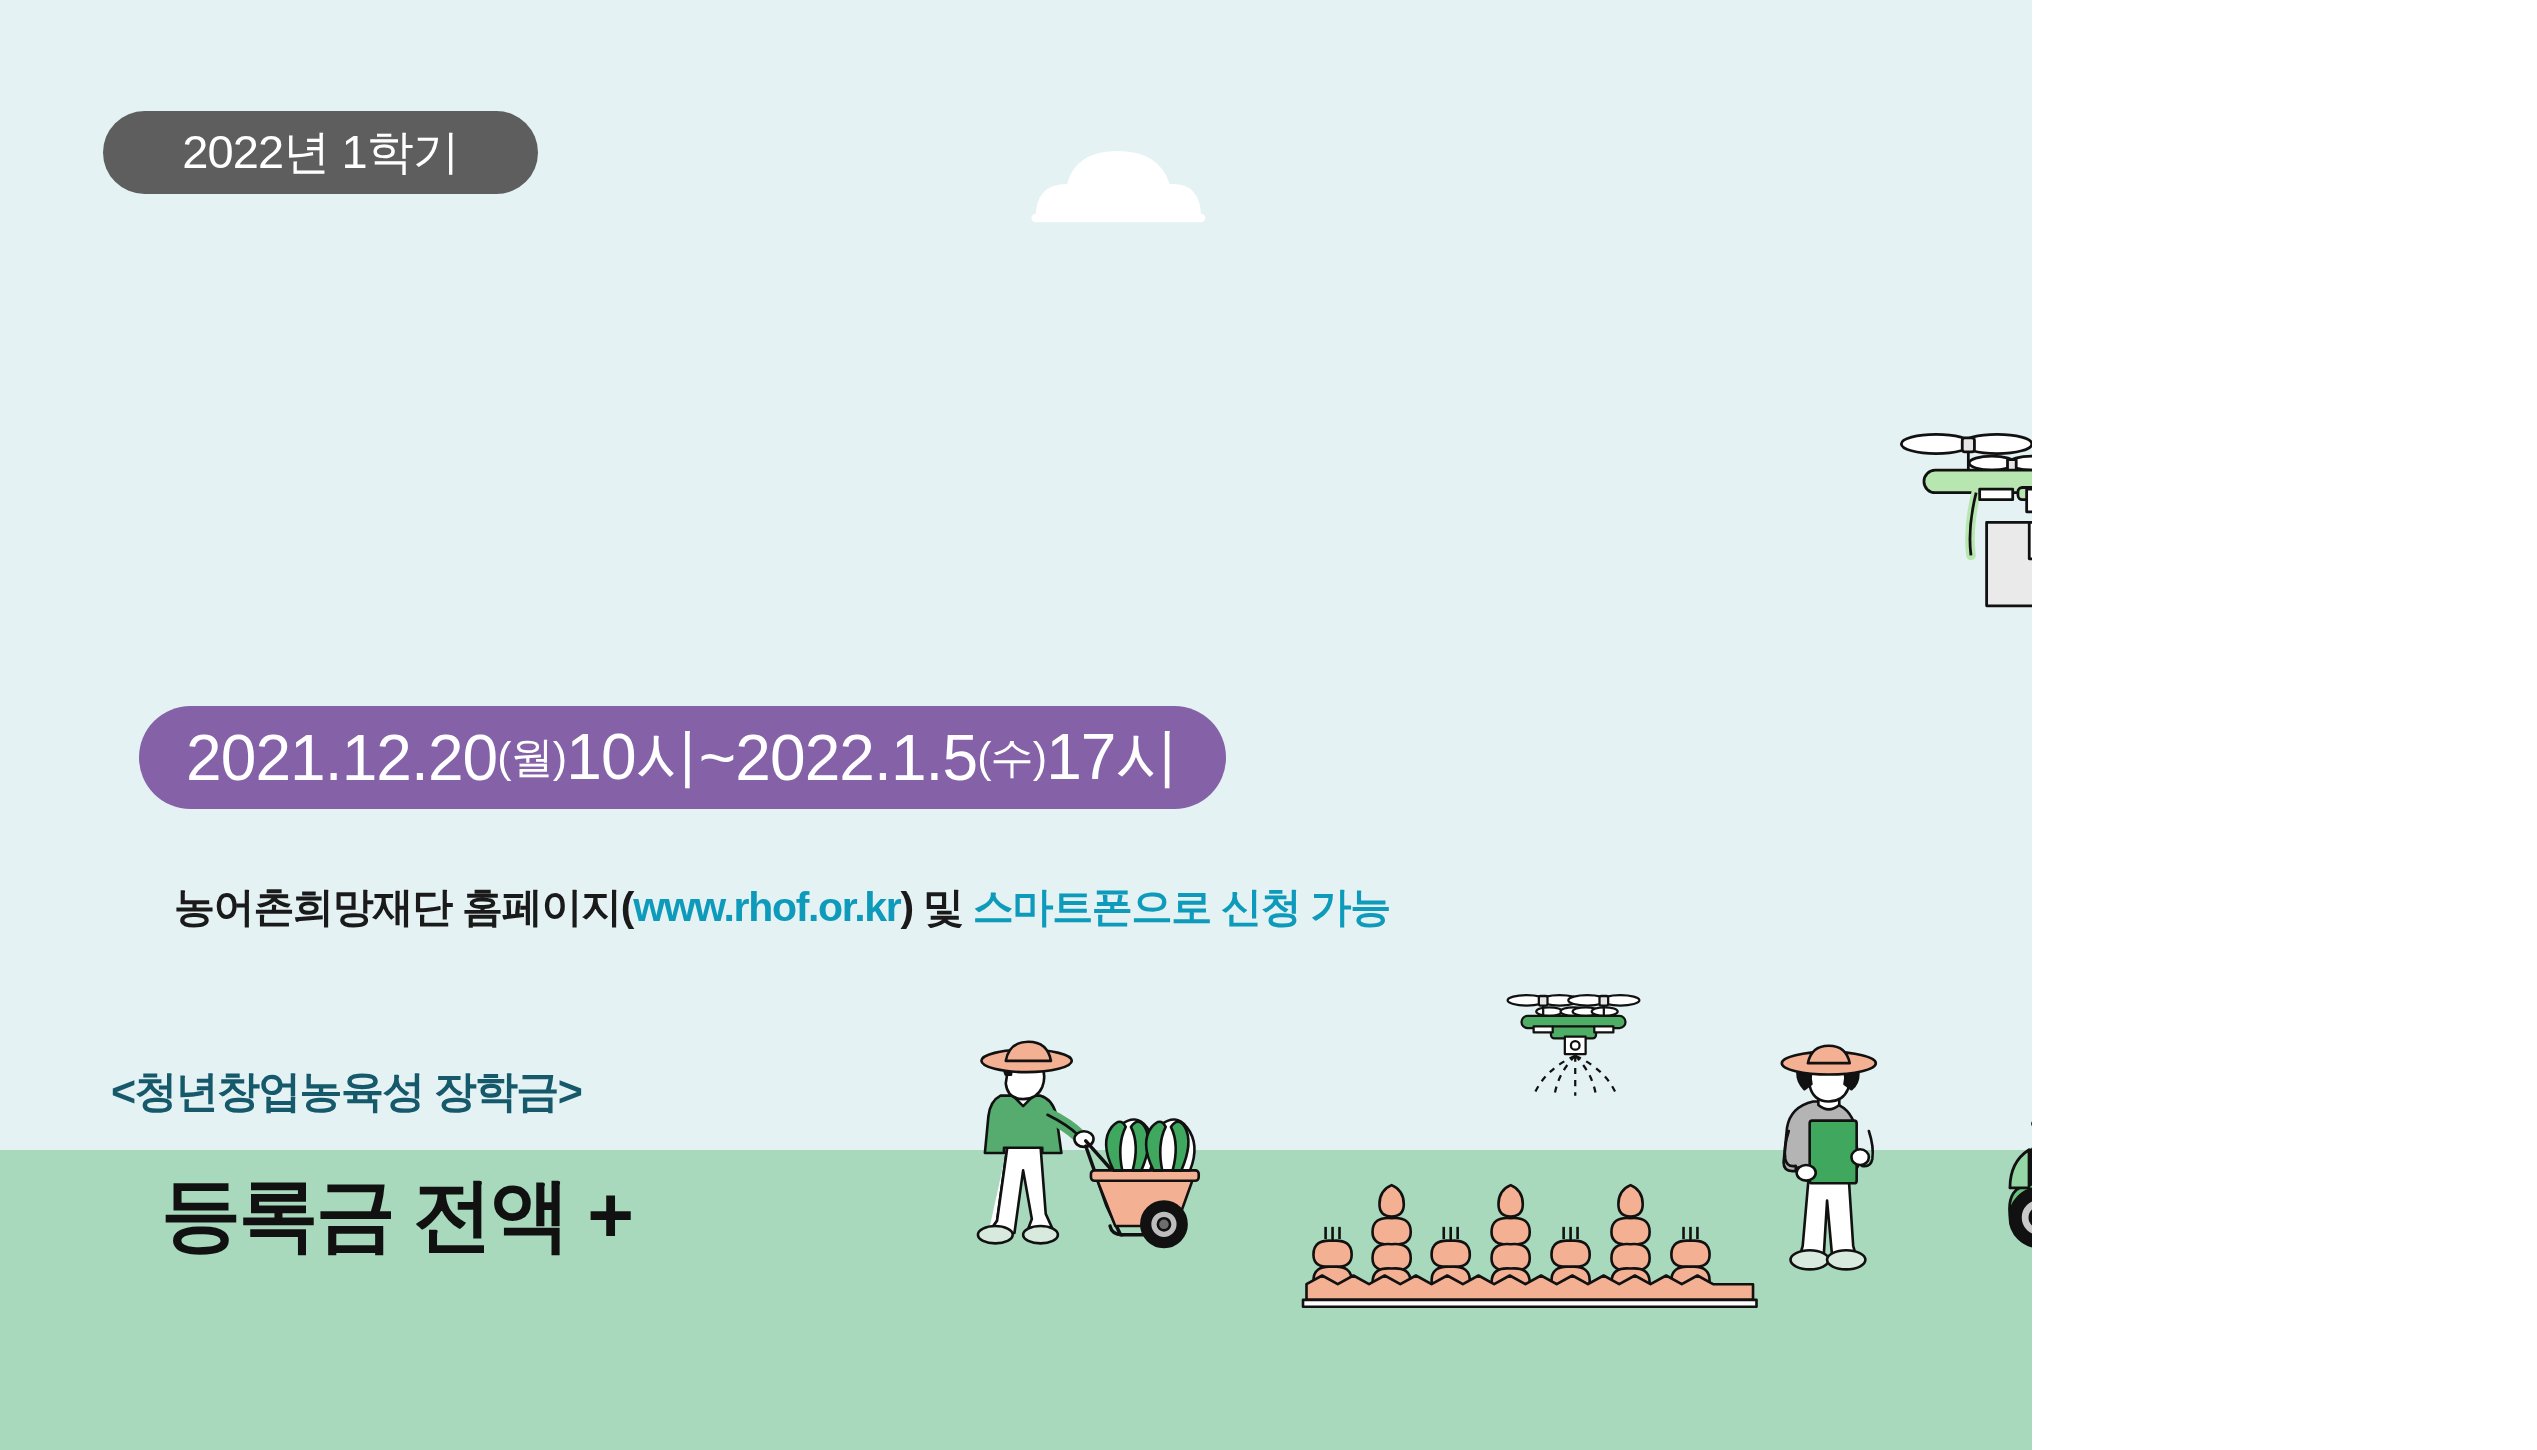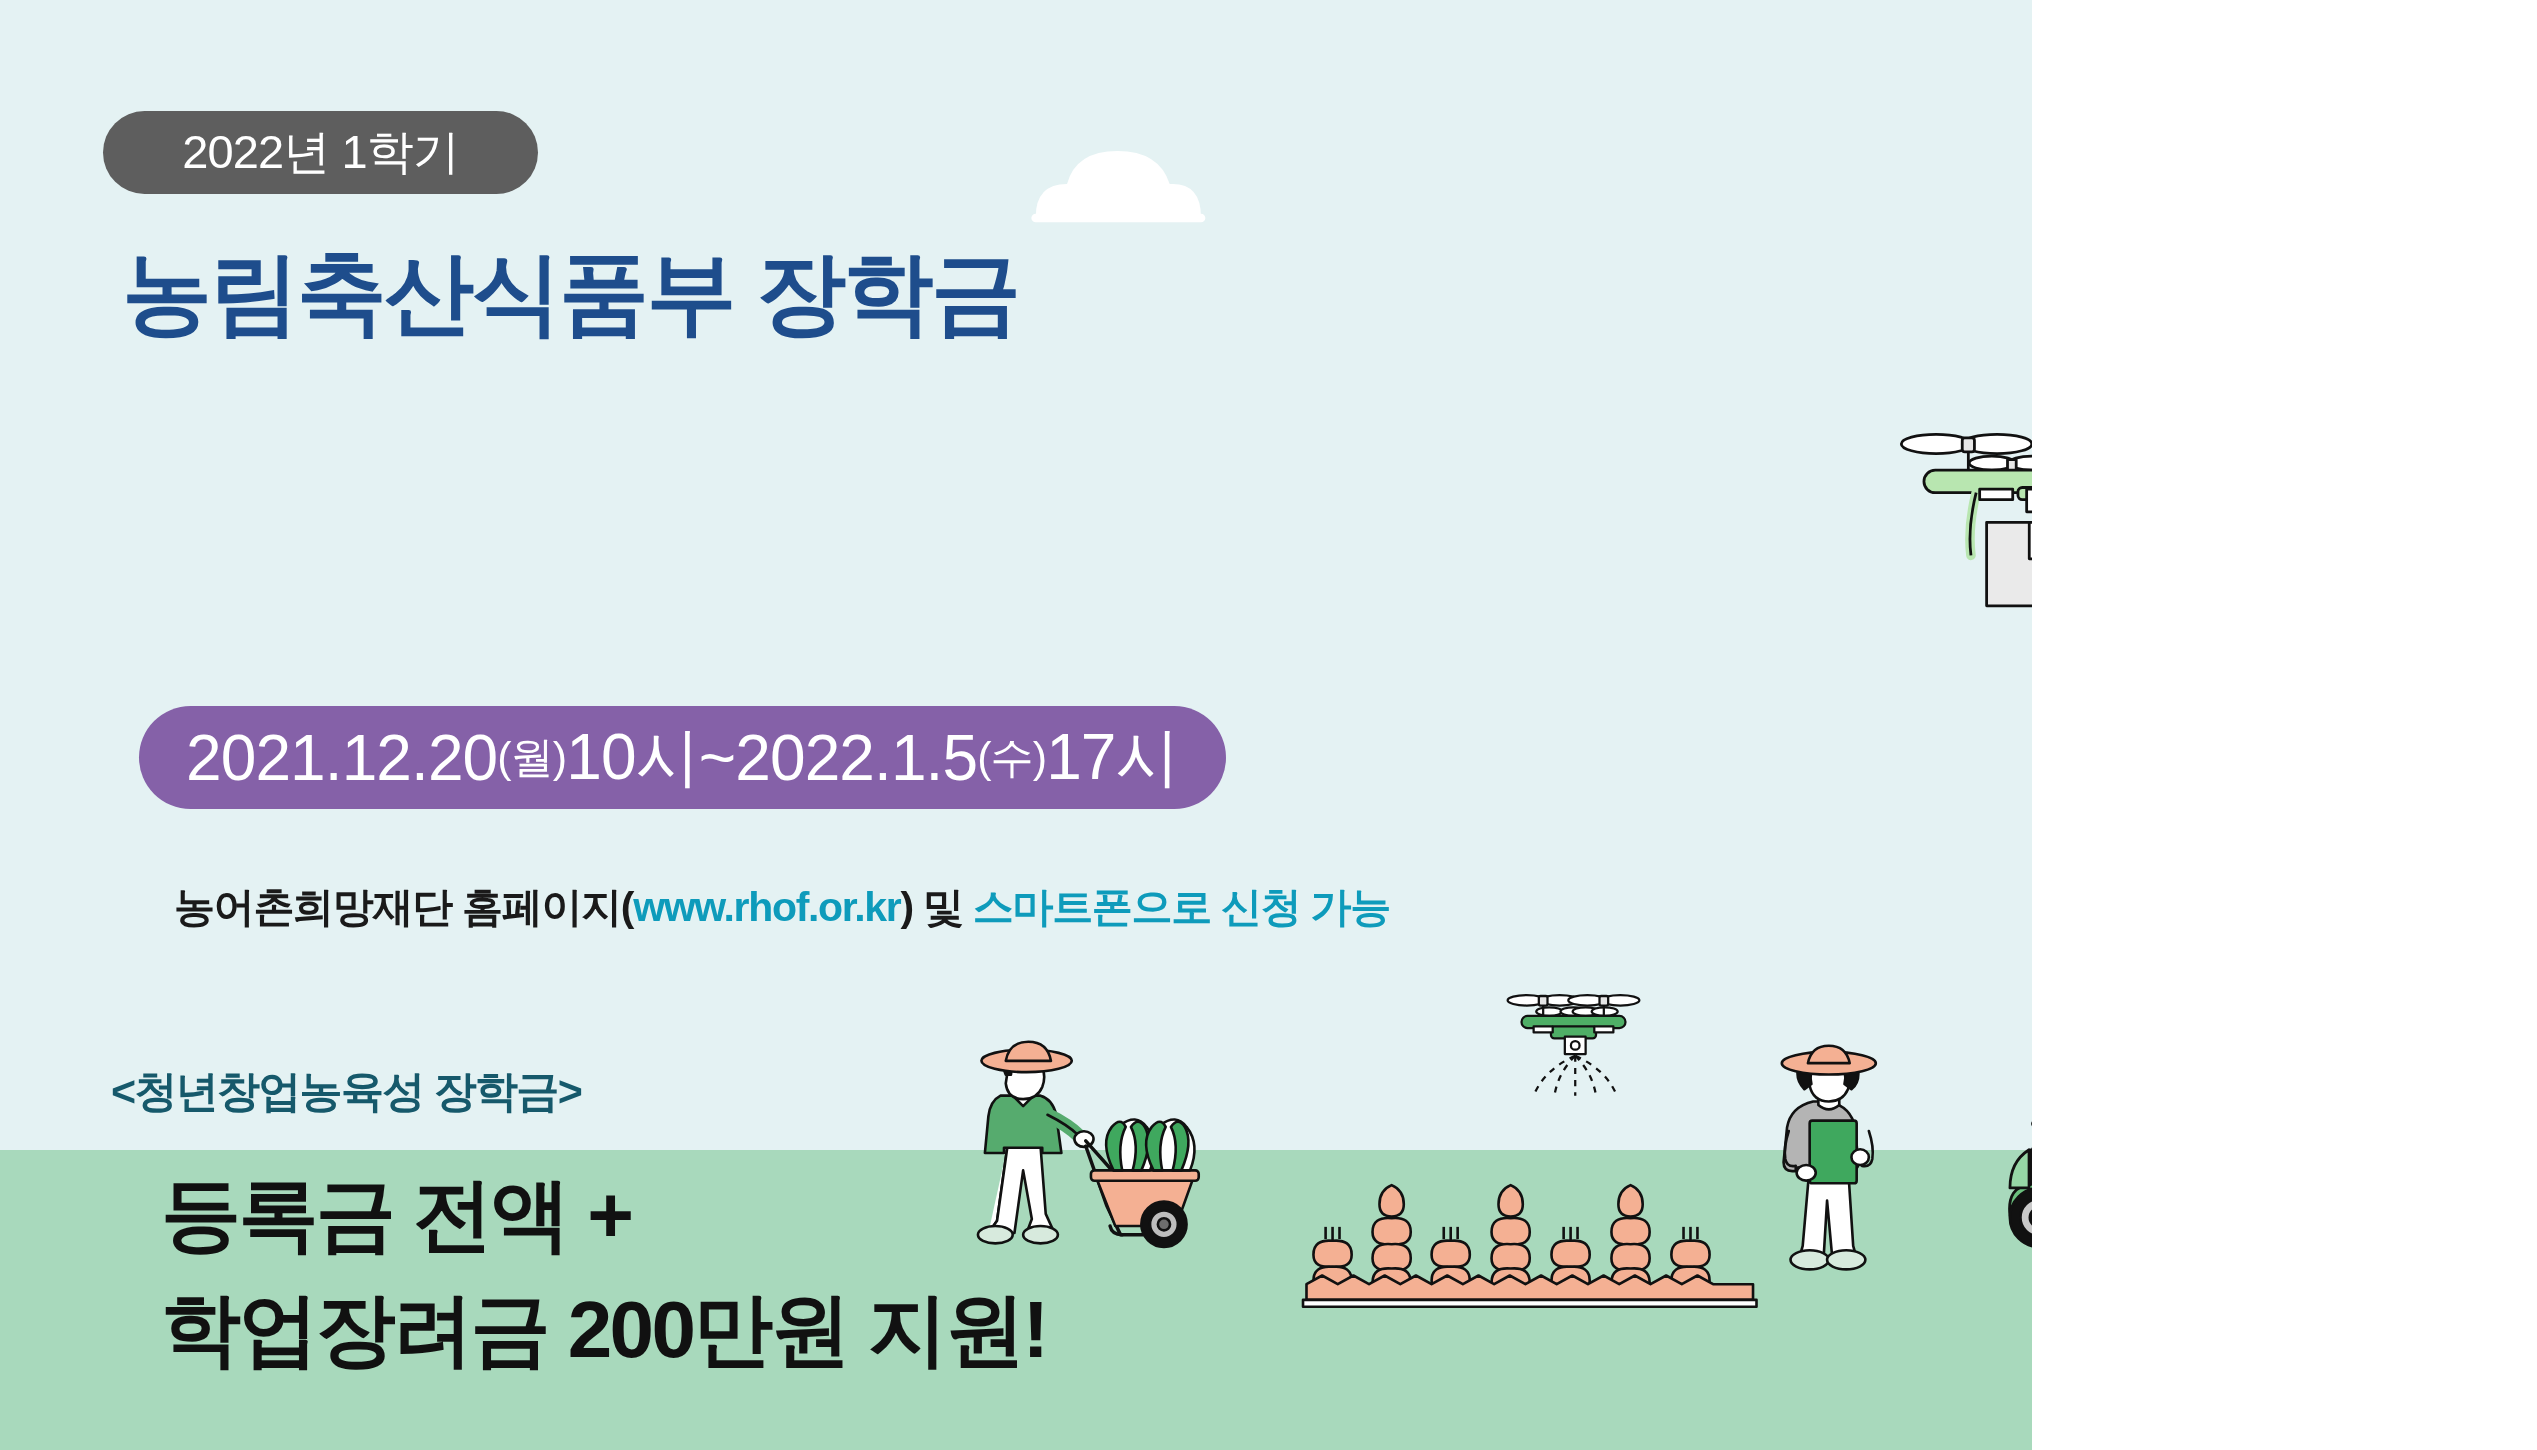--- a/index.html
+++ b/index.html
@@ -381,41 +381,37 @@
         <rect x="22" y="28" width="2" height="1"></rect>
           <rect x="27" y="28" width="2" height="1"></rect>
       </g>
     </svg>
   </div>
 
   <div class="badge">
     <span>2022년 1학기</span>
   </div>
 
-  <div class="headline1">
-    <span>농림축산식품부 장학금</span>
-  </div>
 
   <div class="datepill">
     <span>2021.12.20</span>
       <span class="small">(월)</span>
       <span> 10시 </span>
       <span>~ </span>
       <span>2022.1.5</span>
       <span class="small">(수)</span>
       <span> 17시</span>
   </div>
 
   <div class="urlline">
     <span>농어촌희망재단 홈페이지(</span><span class="teal">www.rhof.or.kr</span><span>) 및 </span><span class="teal">스마트폰으로 신청 가능</span>
   </div>
 
   <div class="subhead">&lt;청년창업농육성 장학금&gt;</div>
   <div class="bigline l1">등록금 전액 +</div>
-  <div class="bigline l2">학업장려금 200만원 지원!</div>
 
   <svg class="art" style="left:1870px;top:409px;" width="322" height="244" viewBox="0 0 370 280">
     <g stroke="#111111" stroke-width="3.2" stroke-linejoin="round" fill="none">
 
       <ellipse cx="140" cy="62" rx="26" ry="8" fill="#ffffff"></ellipse>
       <ellipse cx="186" cy="62" rx="26" ry="8" fill="#ffffff"></ellipse>
       <rect x="158" y="58" width="10" height="14" fill="#e6e6e6"></rect>
       <ellipse cx="228" cy="62" rx="26" ry="8" fill="#ffffff"></ellipse>
       <ellipse cx="274" cy="62" rx="26" ry="8" fill="#ffffff"></ellipse>
       <rect x="246" y="58" width="10" height="14" fill="#e6e6e6"></rect>

